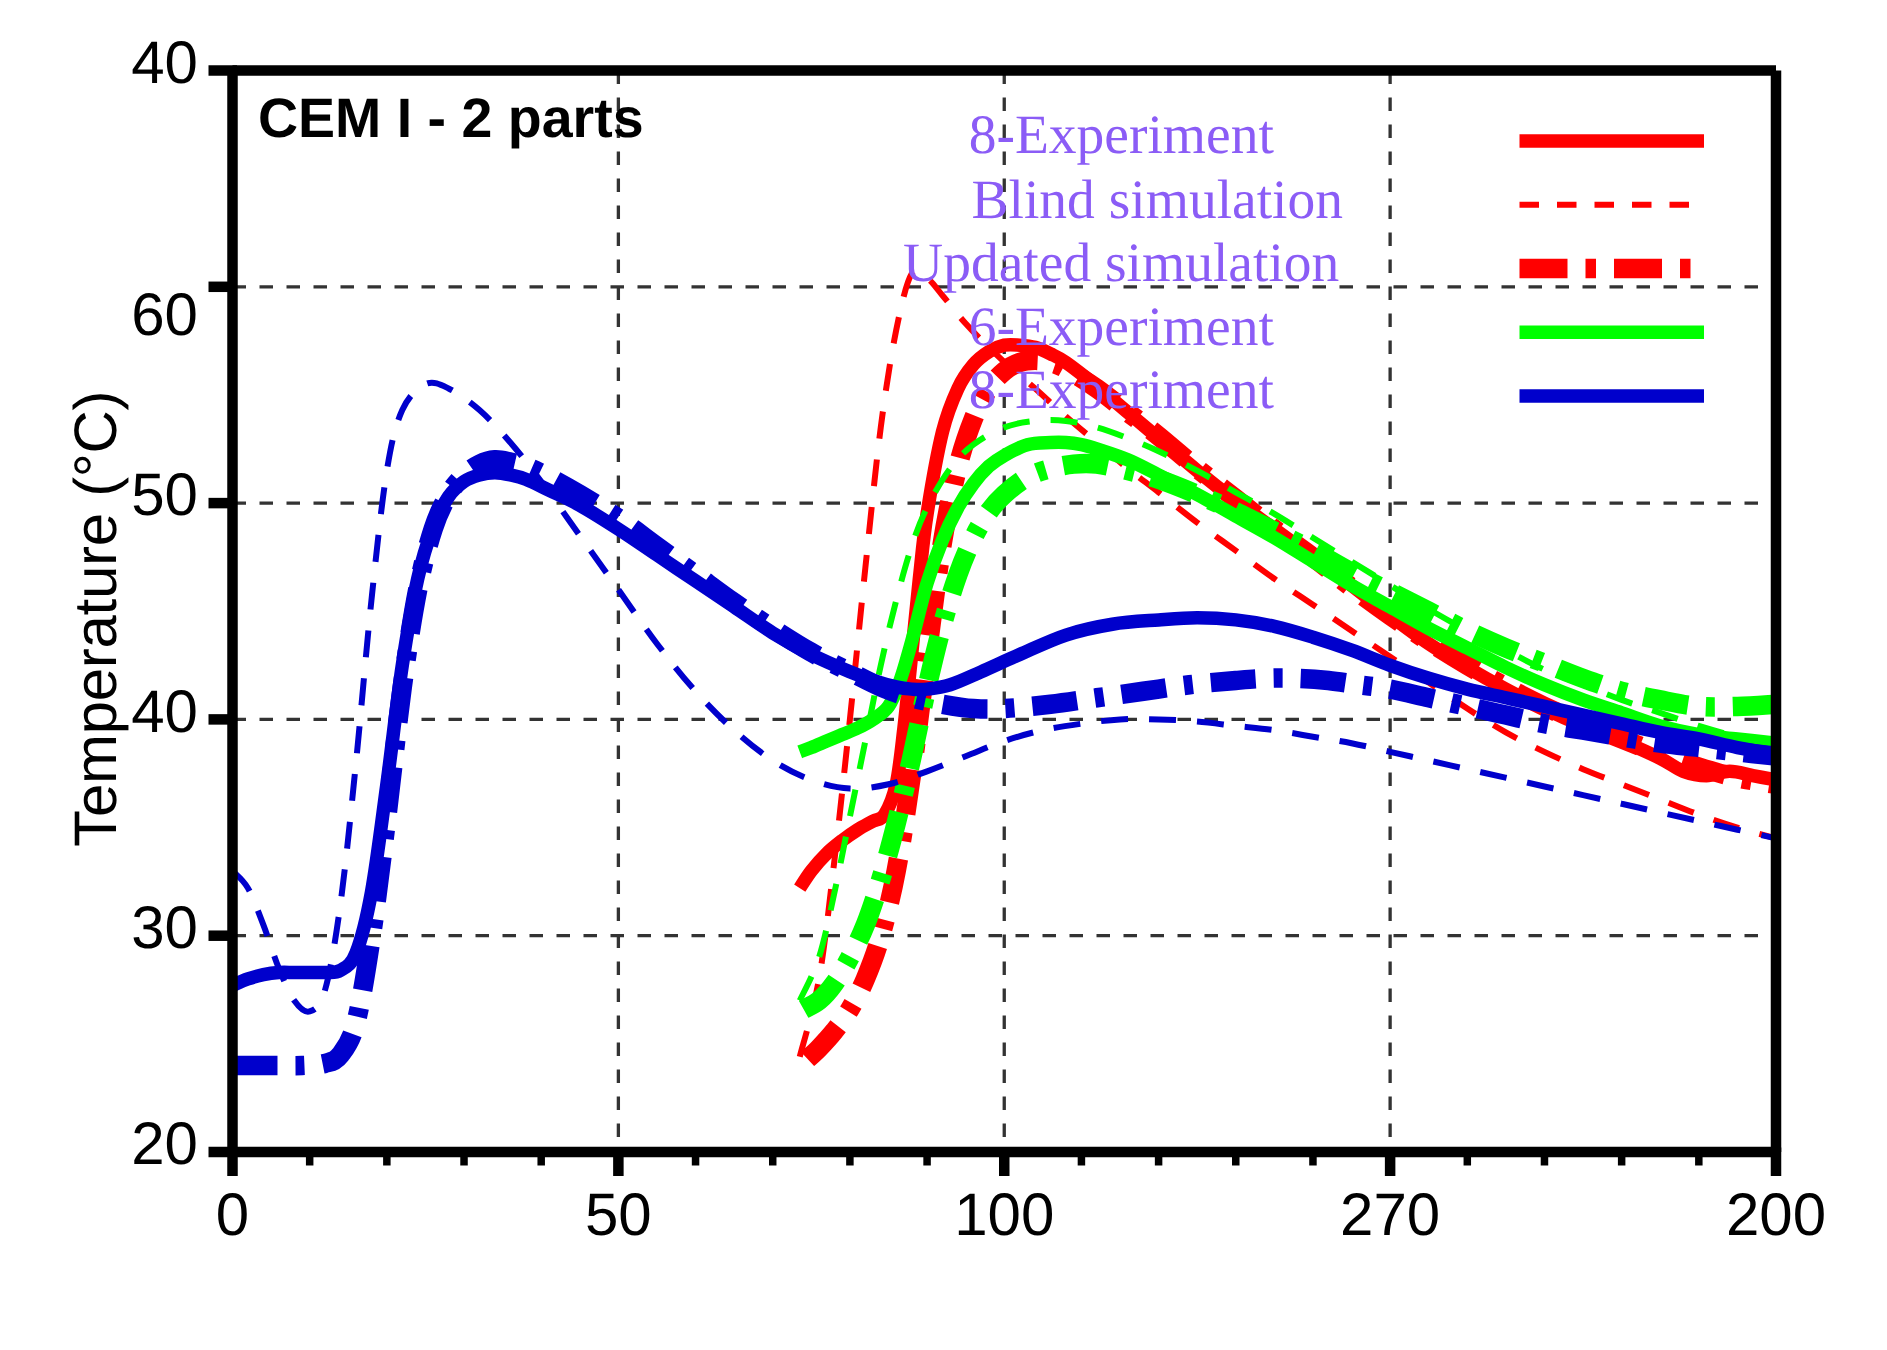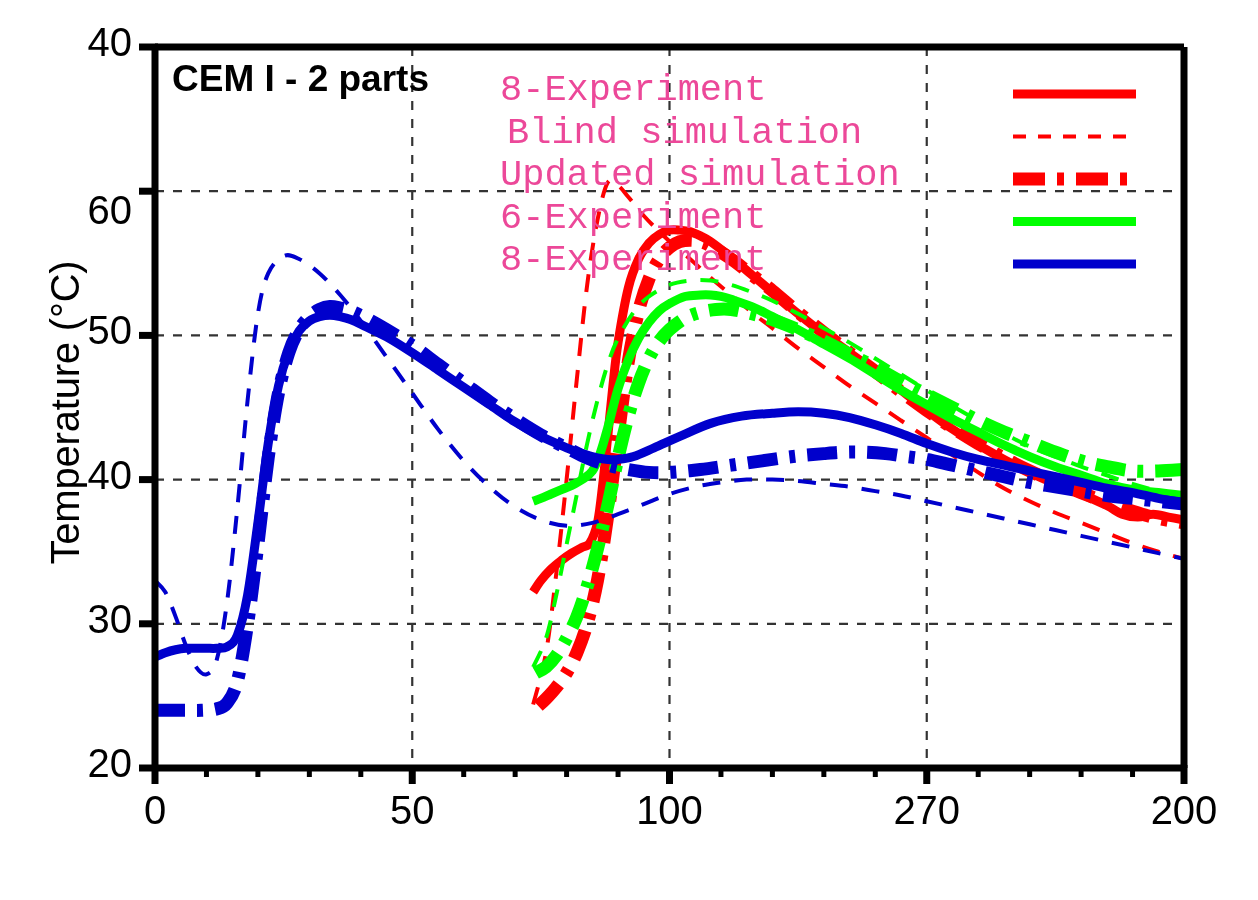--- a/index.html
+++ b/index.html
@@ -70,24 +70,24 @@
     top: 58px;
     font-size: 37px;
     font-weight: bold;
     color: #000000;
     white-space: nowrap;
     font-family: "Liberation Sans", sans-serif;
   }
   .legend-label {
     position: absolute;
     font-size: 37px;
-    color: #ec4899;
-    text-align: left;
+    color: #8b5cf6;
+    text-align: center;
     white-space: nowrap;
-    font-family: Liberation Mono, monospace;
+    font-family: Liberation Serif, serif;
   }
 </style>
 </head>
 <body>
 
 <div id="figure">
 
   <svg id="plot-svg" width="1258" height="900">
     <g id="grid-layer">
         <line x1="155" y1="623.8" x2="1184" y2="623.8" stroke="#333333" stroke-width="2.2" stroke-dasharray="9,9"></line>
@@ -162,21 +162,21 @@
       <div class="tick-label ytick-label" style="left: 0px; width: 132px; top: 20px;">40</div>
       <div class="tick-label xtick-label" style="left: 65px; width: 180px; top: 788px;">0</div>
       <div class="tick-label xtick-label" style="left: 322.25px; width: 180px; top: 788px;">50</div>
       <div class="tick-label xtick-label" style="left: 579.5px; width: 180px; top: 788px;">100</div>
       <div class="tick-label xtick-label" style="left: 836.75px; width: 180px; top: 788px;">270</div>
       <div class="tick-label xtick-label" style="left: 1094px; width: 180px; top: 788px;">200</div>
     </div>
 
   <div id="legend-labels">
       <div class="legend-label" style="left: 500px; width: 495px; top: 69px;">8-Experiment</div>
-      <div class="legend-label" style="left: 507px; width: 495px; top: 111.5px;">Blind simulation</div>
+      <div class="legend-label" style="left: 524px; width: 495px; top: 111.5px;">Blind simulation</div>
       <div class="legend-label" style="left: 500px; width: 495px; top: 154px;">Updated simulation</div>
       <div class="legend-label" style="left: 500px; width: 495px; top: 196.5px;">6-Experiment</div>
       <div class="legend-label" style="left: 500px; width: 495px; top: 239px;">8-Experiment</div>
     </div>
 
   <div id="ylabel-wrap">
     <div id="ylabel" class="axis-title">Temperature (°C)</div>
   </div>
 
 </div>

